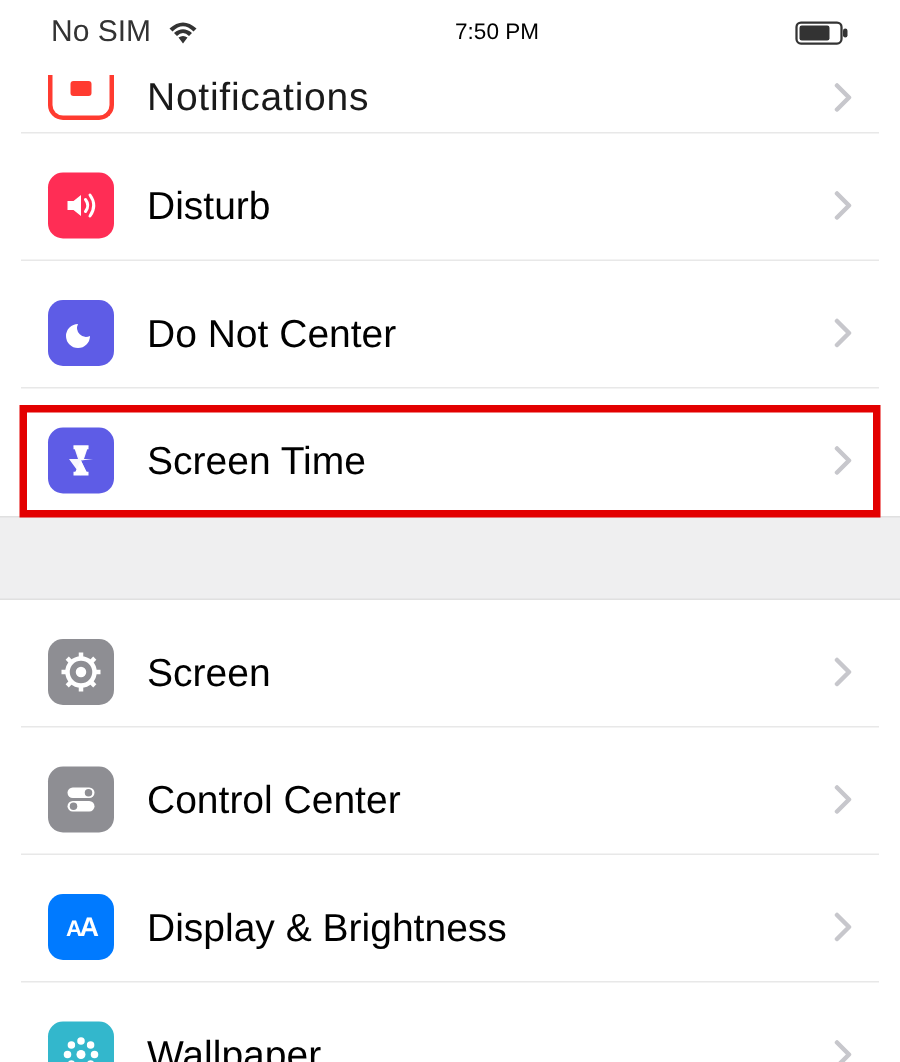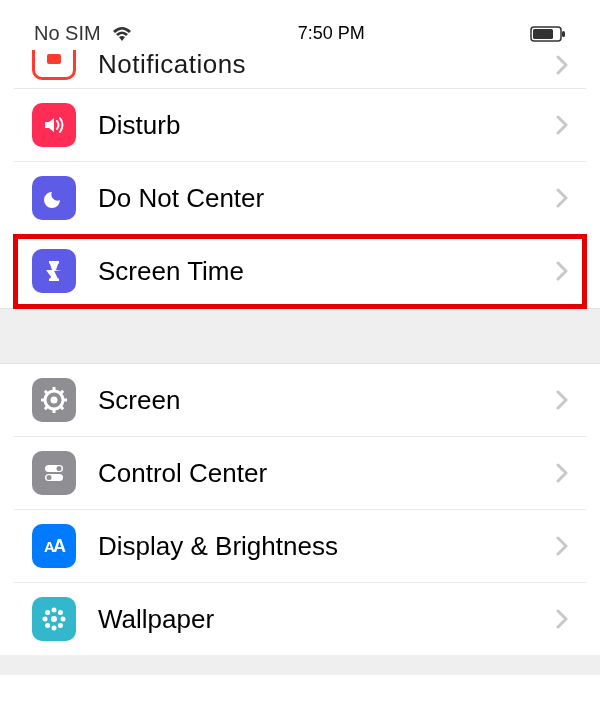--- a/index.html
+++ b/index.html
@@ -10,38 +10,38 @@
     body {
       font-family: -apple-system, BlinkMacSystemFont, "Helvetica Neue", sans-serif;
       width: 600px;
       height: 708px;
       background: #fff;
       overflow: hidden;
     }
     .container {
       width: 100%;
       height: 100%;
-      padding: 12px 14px;
+      padding: 0 14px;
     }
     .statusbar {
       display: flex;
       justify-content: space-between;
       align-items: center;
       padding: 10px 20px 4px 20px;
       font-size: 20px;
       color: #333;
     }
     .statusbar .left {
       display: flex;
       align-items: center;
       gap: 10px;
     }
     .statusbar .center {
       font-weight: 500;
-      font-size: 18px;
+      font-size: 15px;
       color: #000;
     }
     .header {
       text-align: center;
       padding: 14px 0 16px 0;
       font-size: 28px;
       font-weight: 600;
       background: #f8f8f8;
       margin: 0 -14px;
       border-bottom-left-radius: 4px;
@@ -50,20 +50,21 @@
     .list {
       background: #fff;
     }
     .row {
       display: flex;
       align-items: center;
       padding: 14px 18px;
       border-bottom: 1px solid #e8e8e8;
       min-height: 72px;
       position: relative;
+      margin-top: 12px;
     }
     .row.first-cut {
       min-height: 40px;
       padding-top: 0;
       padding-bottom: 8px;
     }
     .row.first-cut .row-label {
       color: #1a1a1a;
     }
     .icon-box {

